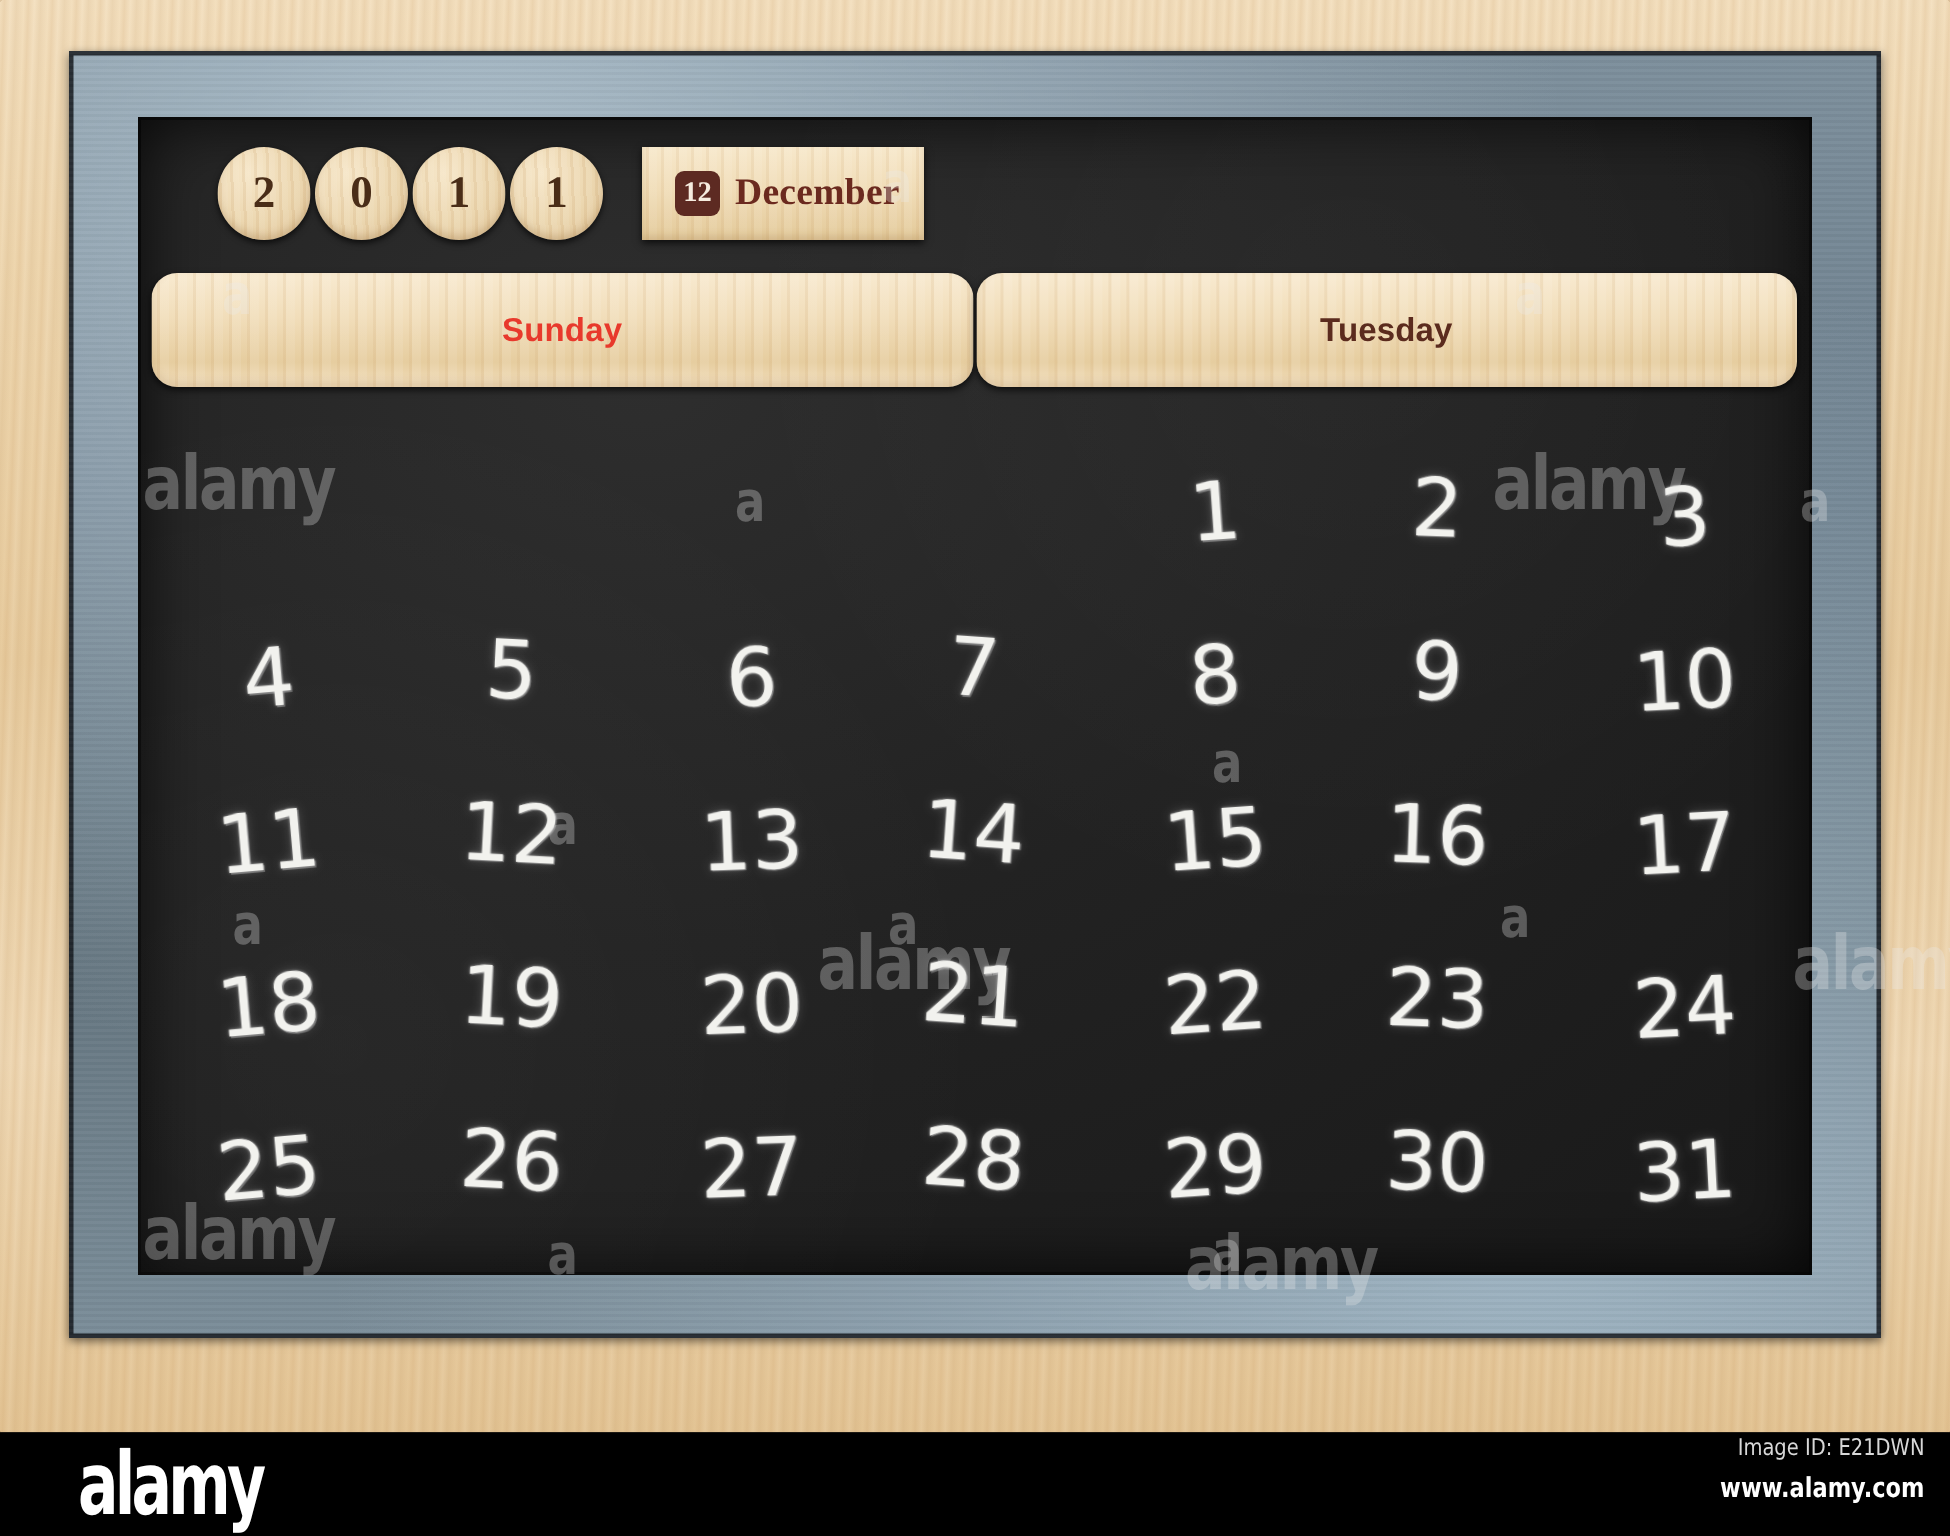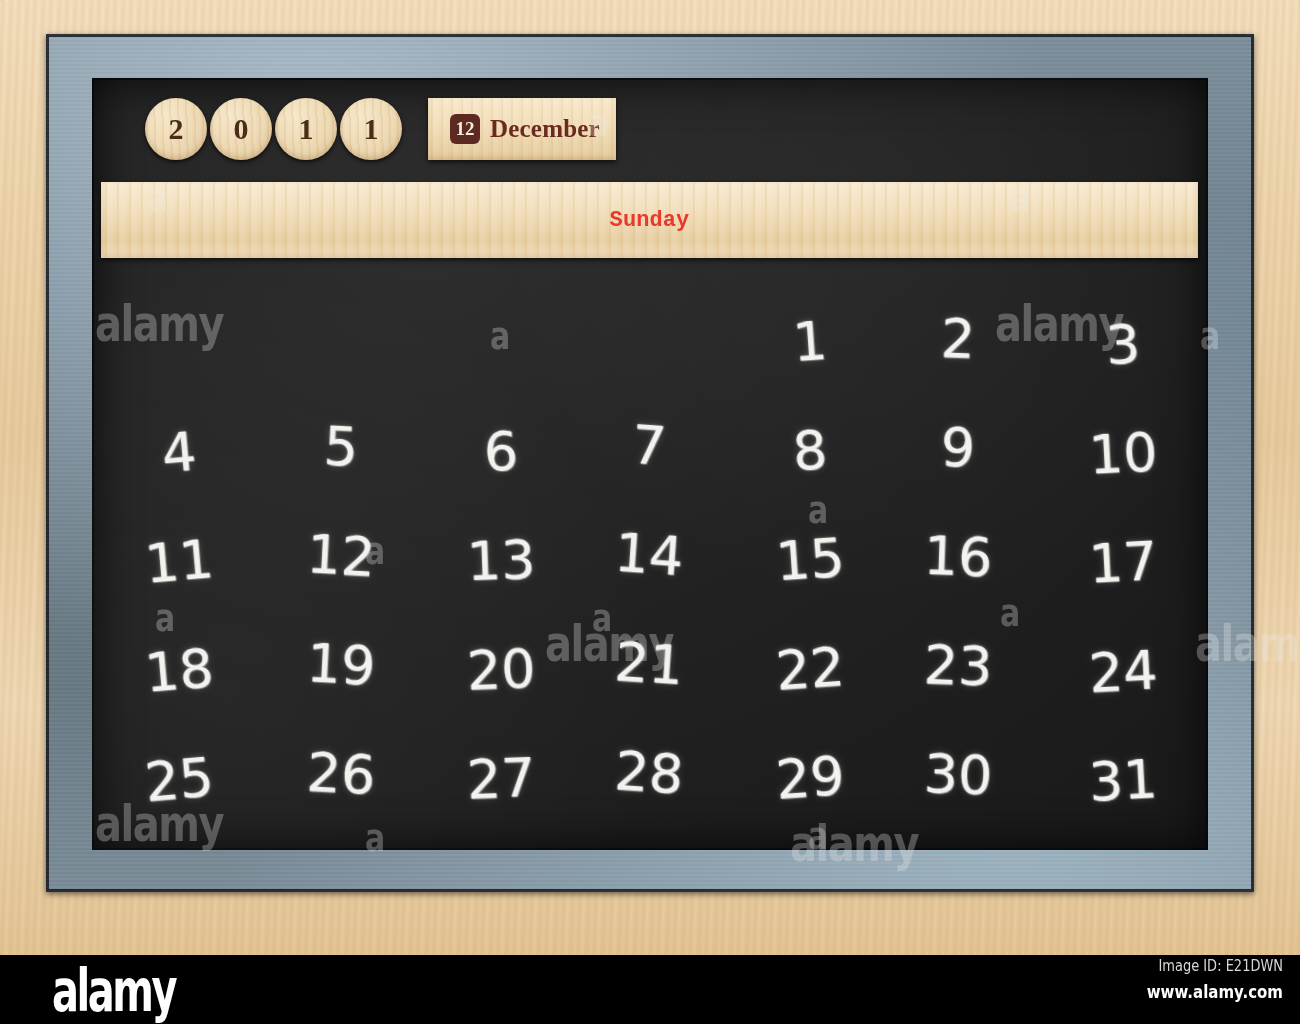--- a/index.html
+++ b/index.html
@@ -163,25 +163,26 @@
     flex: 1 1 0;
     margin-right: 2px;
     background:
       repeating-linear-gradient(90deg,
         rgba(255,255,255,0.00) 0 4px,
         rgba(200,158,106,0.14) 4px 6px,
         rgba(255,255,255,0.09) 6px 12px),
       linear-gradient(180deg, #f8ead0 0%, #f1ddb9 40%, #e6cd9f 78%, #f1ddba 100%);
     box-shadow: 0 2px 5px rgba(0,0,0,0.7), inset 0 -3px 6px rgba(150,112,64,0.20);
     display: flex; align-items: center; justify-content: center;
-    font-family: Liberation Mono, monospace;
+    font-family: Liberation Sans, sans-serif;
     font-weight: 700;
     font-size: 22px;
     color: #5b2b1e;
     letter-spacing: .1px;
+    border-radius: 17px;
   }
   .weekday-tile:last-child { margin-right: 0; }
   .weekday-tile.sunday { color: #e8392c; }
 
   
   .date-grid {
     position: absolute;
     left: 105px; top: 285px;
     width: 1092px; height: 545px;
     display: grid;
@@ -286,20 +287,21 @@
       <div class="year-disc">1</div>
     </div>
 
     <div class="month-block">
       <div class="month-num">12</div>
       <div class="month-name">December</div>
     </div>
 
     <div class="weekday-row">
       <div class="weekday-tile sunday">Sunday</div>
+      <div class="weekday-tile">Tuesday</div>
     </div>
 
     <div class="date-grid" id="date-grid">
         <div class="date-cell empty"></div>
         <div class="date-cell empty"></div>
         <div class="date-cell empty"></div>
         <div class="date-cell empty"></div>
         <div class="date-cell">1</div>
         <div class="date-cell">2</div>
         <div class="date-cell">3</div>

